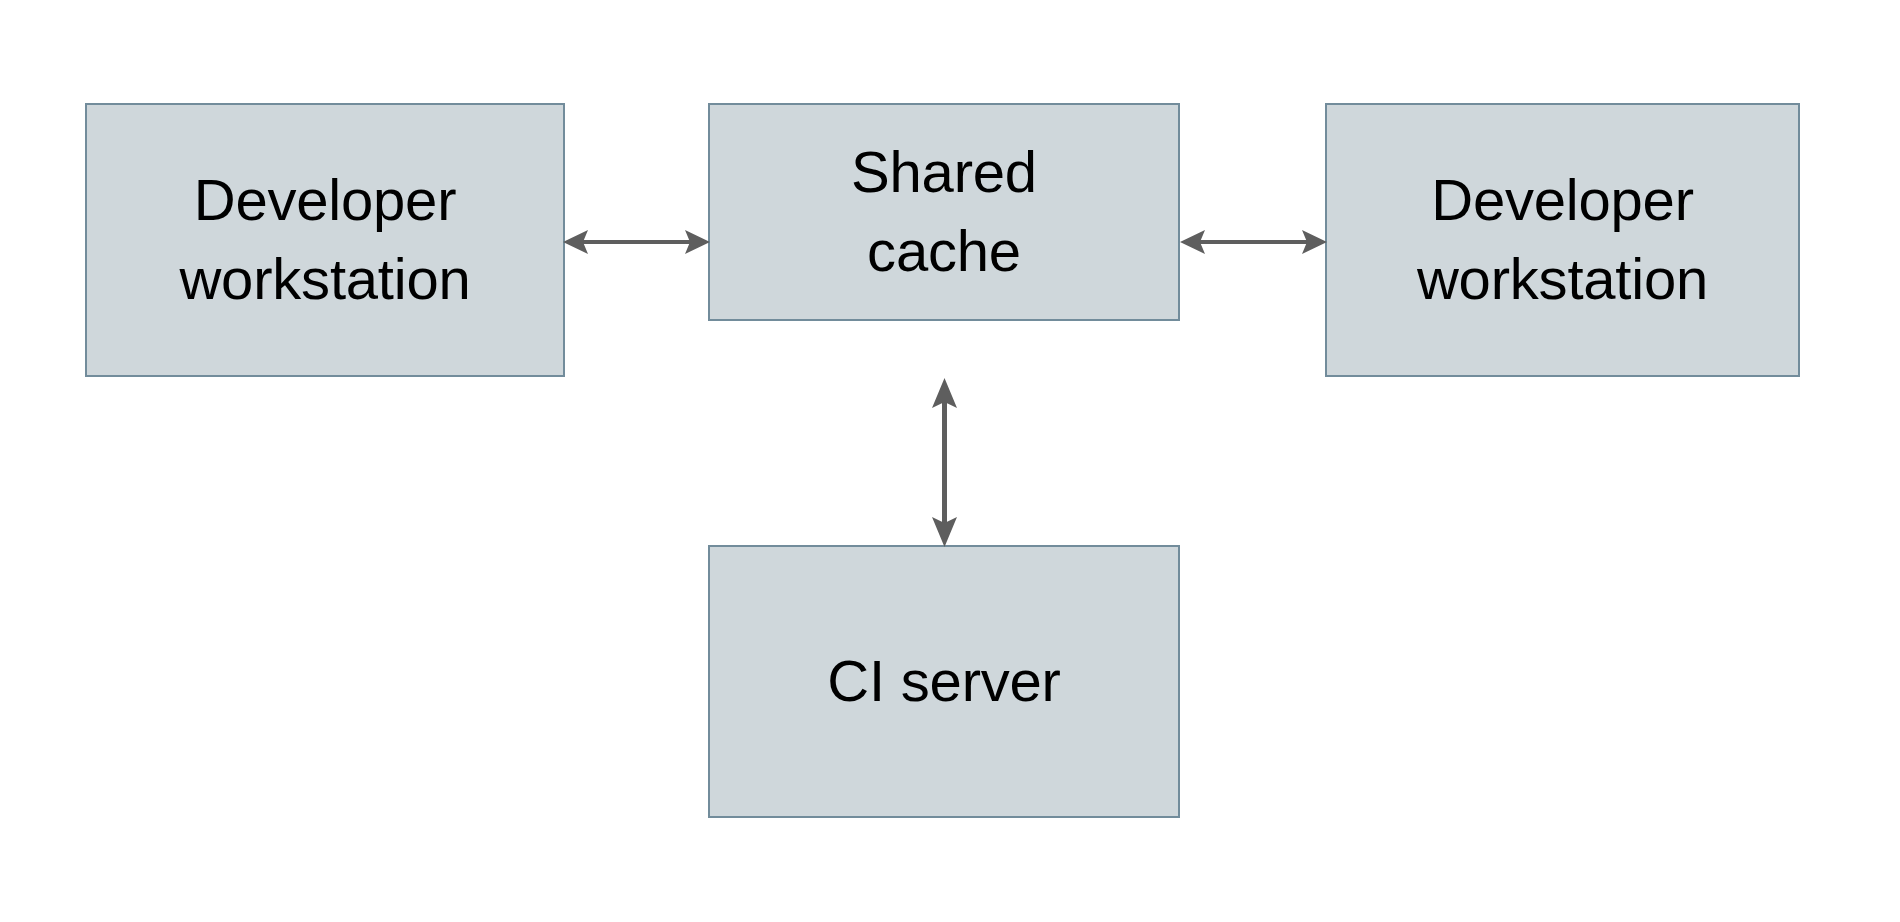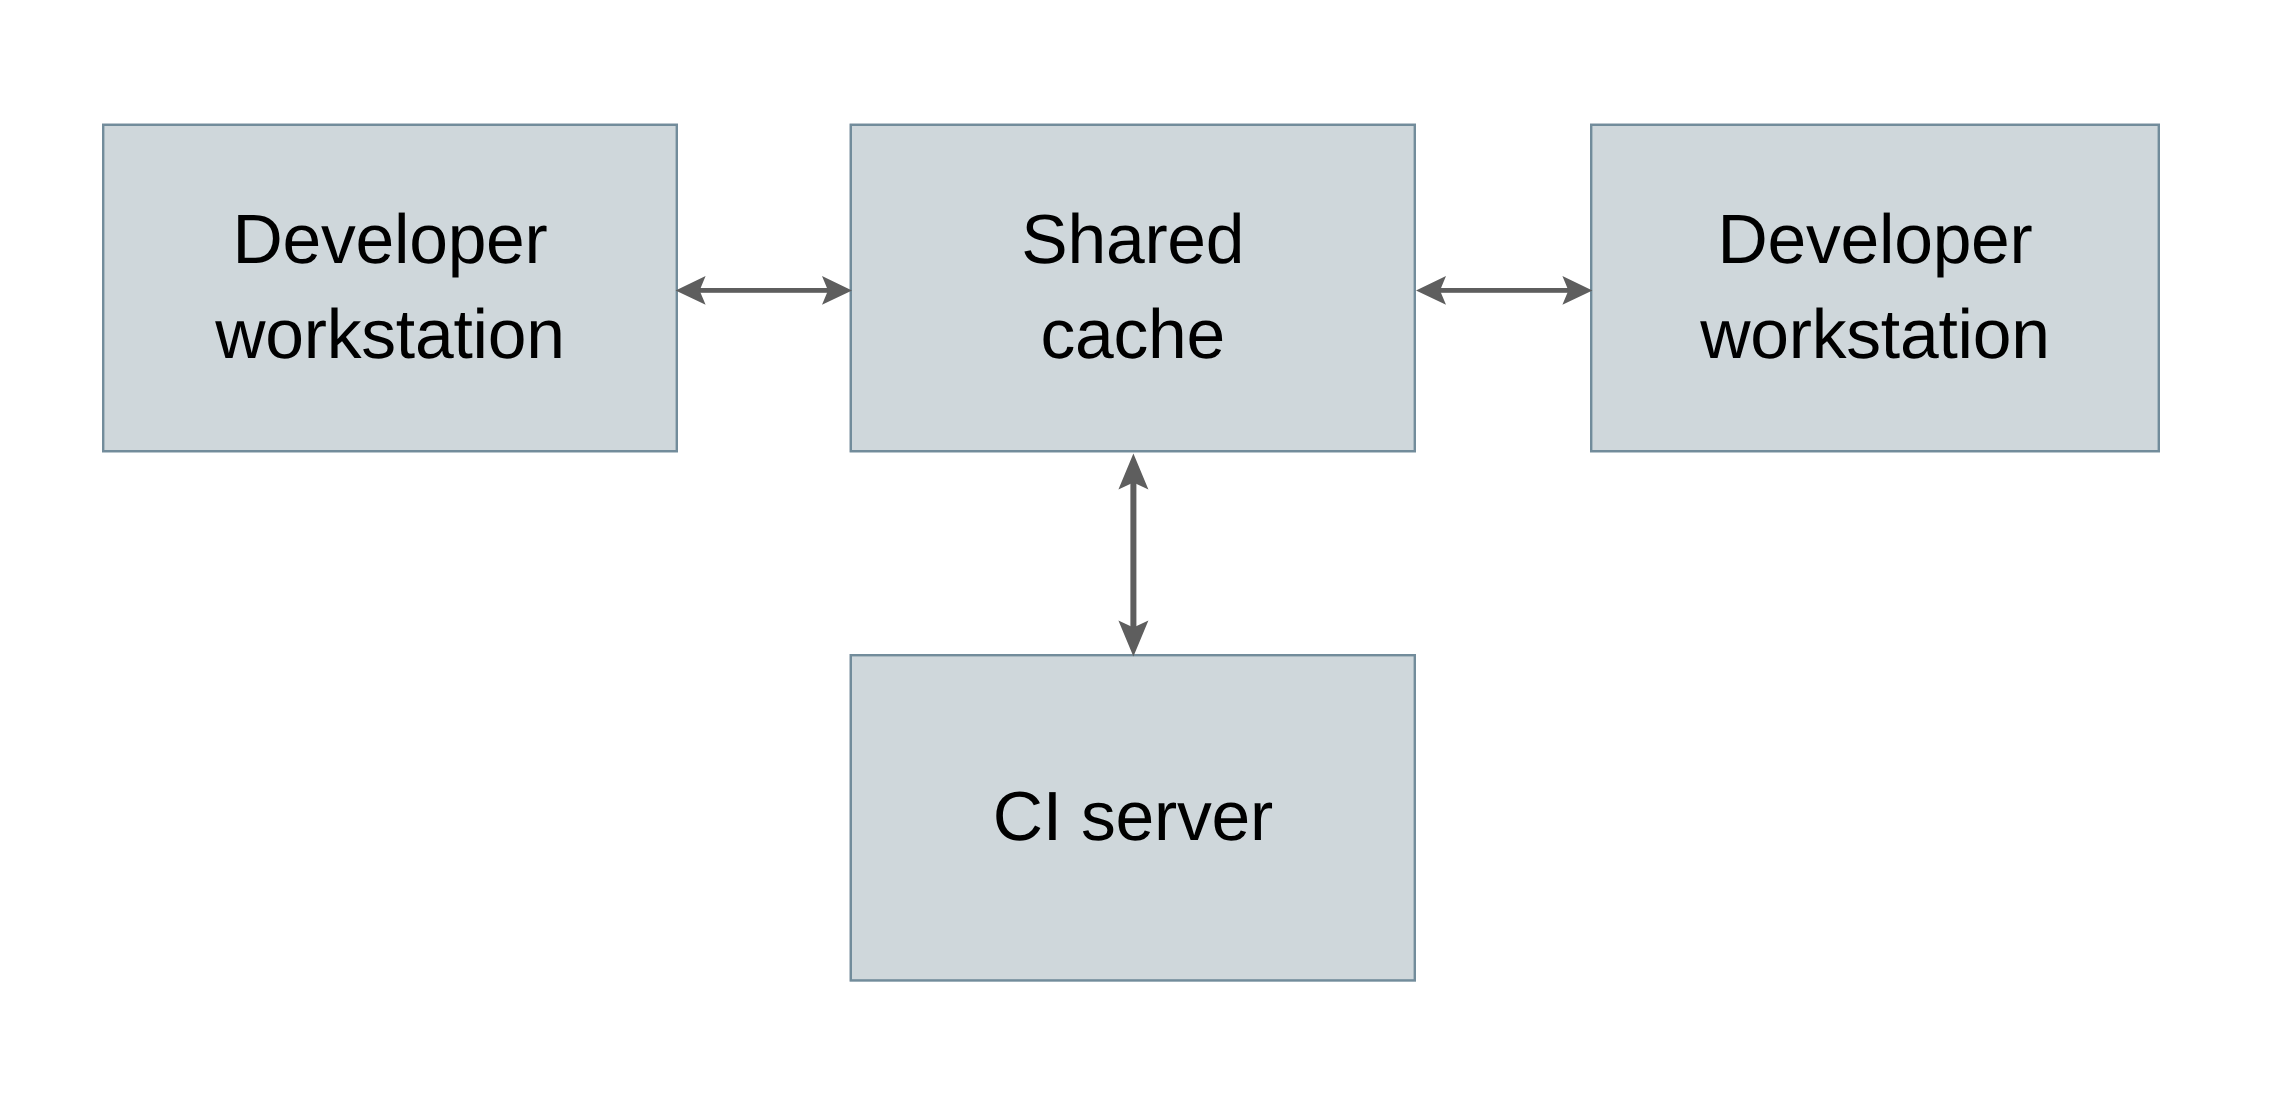--- a/index.html
+++ b/index.html
@@ -35,21 +35,21 @@
     font-weight: 400;
     padding: 0 10px;
     -webkit-font-smoothing: antialiased;
   }
   .node .label {
     display: block;
     white-space: pre-line;
   }
   
   #node-dev-left   { left: 85px;  top: 103px; width: 480px; height: 274px; }
-  #node-cache      { left: 708px; top: 103px; width: 472px; height: 274px; text-align: center; }
+  #node-cache      { left: 708px; top: 103px; width: 472px; height: 218px; text-align: center; }
   #node-dev-right  { left: 1325px;top: 103px; width: 475px; height: 274px; }
   #node-ci         { left: 708px; top: 545px; width: 472px; height: 273px; align-items: center; }
 
   .edge {
     position: absolute;
     overflow: visible;
   }
   #edge-left-cache   { left: 560px;  top: 212px; width: 153px; height: 60px; }
   #edge-cache-right  { left: 1177px; top: 212px; width: 153px; height: 60px; }
   #edge-cache-ci     { left: 915px;  top: 375px; width: 60px;  height: 175px; }

